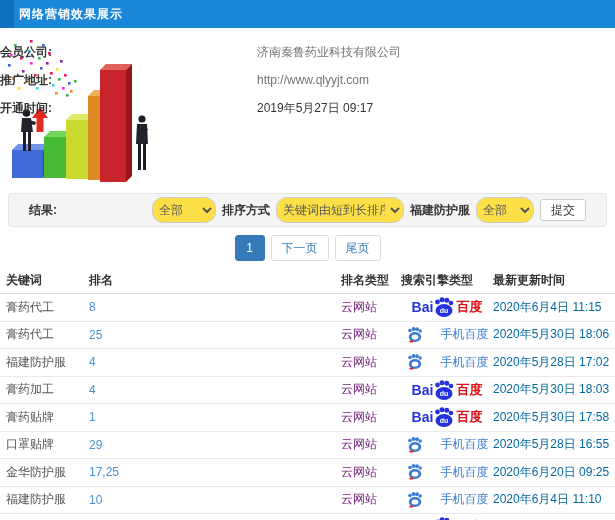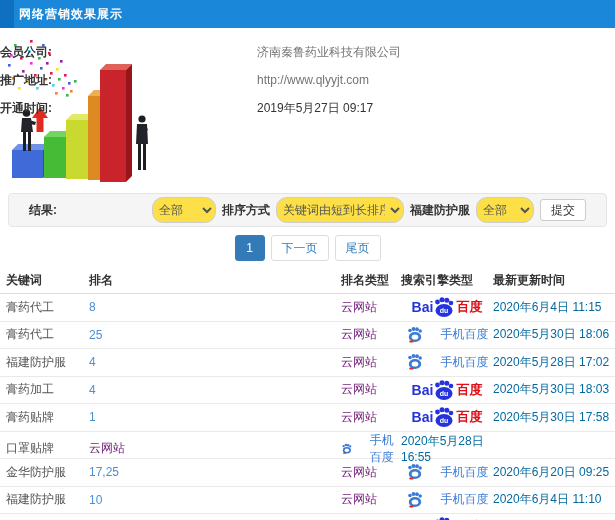--- a/index.html
+++ b/index.html
@@ -300,20 +300,21 @@
       <text x="11" y="17" text-anchor="middle" fill="#fff" font-size="7" font-weight="bold" font-family="Liberation Sans, sans-serif">du</text>
     </svg>
     <b class="bd-cn">百度</b>
   </span>
 </span>
     <span class="cell-time">2020年5月30日 17:58</span>
   </div>
 
   <div class="grid-row trow">
     <span class="cell-keyword">口罩贴牌</span>
+    <span class="cell-rank">29</span>
     <span class="cell-ranktype">云网站</span>
     <span class="cell-engine">
   <span class="mb-logo">
     <svg width="18" height="18" viewBox="0 0 18 18">
       <circle cx="4" cy="4.5" r="1.8" fill="#3a7bd5"></circle>
       <circle cx="7.5" cy="3" r="1.9" fill="#3a7bd5"></circle>
       <circle cx="11" cy="3.2" r="1.9" fill="#3a7bd5"></circle>
       <circle cx="14.2" cy="5" r="1.7" fill="#3a7bd5"></circle>
       <ellipse cx="9" cy="11" rx="6.2" ry="5" fill="#3a7bd5"></ellipse>
       <ellipse cx="9" cy="11" rx="3.4" ry="2.6" fill="#fff"></ellipse>

